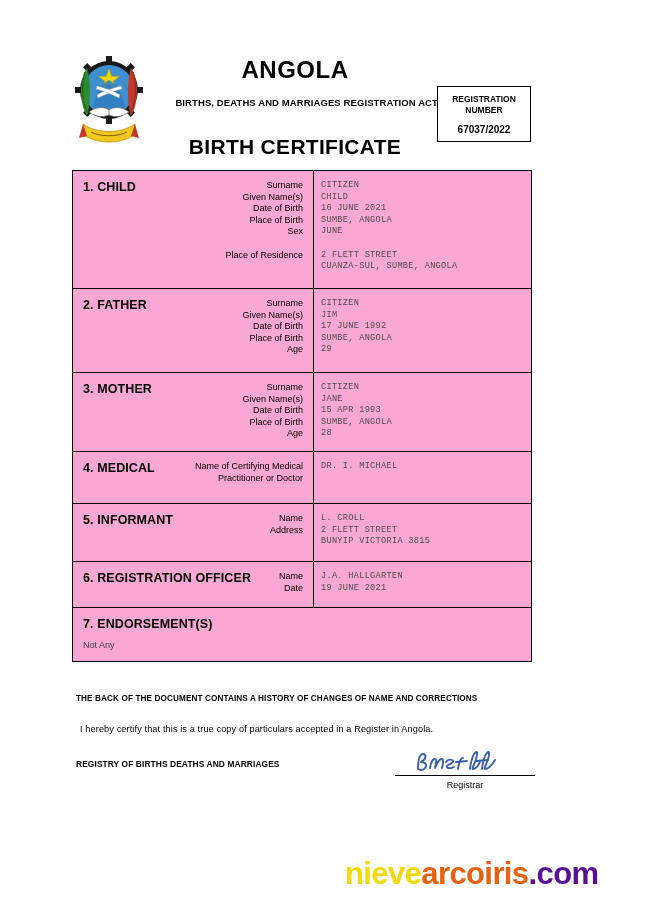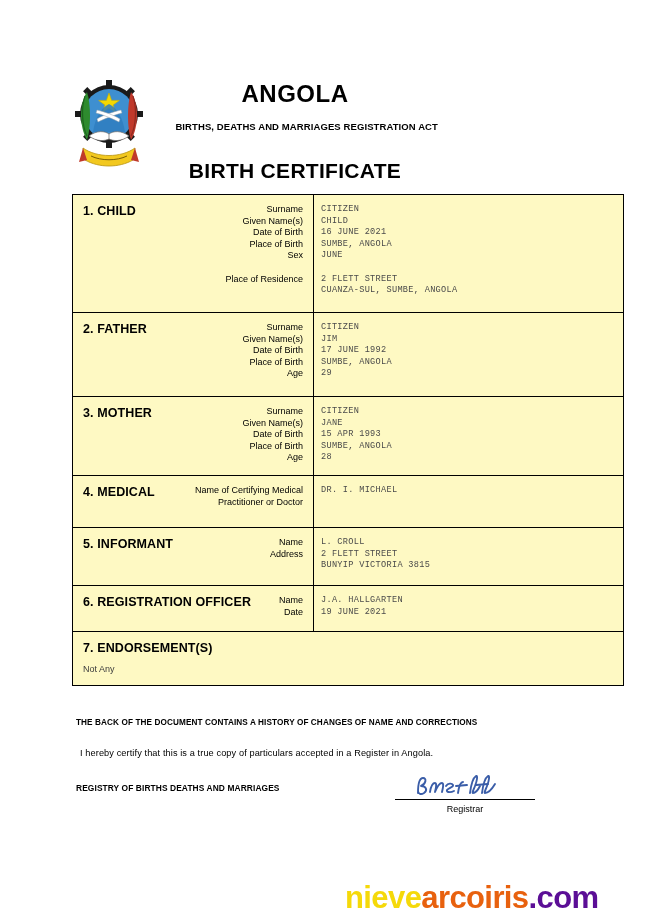--- a/index.html
+++ b/index.html
@@ -13,21 +13,20 @@
     position: relative;
     font-family: "Liberation Sans", sans-serif;
     color: #000000;
     overflow: hidden;
   }
 
   .page {
     position: absolute;
     inset: 0;
     background: #ffffff;
-    margin-top: 24px;
   }
 
   
   .header {
     position: absolute;
     left: 0;
     top: 0;
     width: 645px;
     height: 168px;
   }
@@ -93,24 +92,24 @@
     font-size: 10px;
     font-weight: bold;
     margin-top: 8px;
   }
 
   
   .cert-table {
     position: absolute;
     left: 72px;
     top: 170px;
-    width: 552px;
+    width: 460px;
     border: 1.6px solid #000;
     box-sizing: border-box;
-    background: #fef9c3;
+    background: #f9a8d4;
   }
 
   .sec {
     display: flex;
     border-bottom: 1.4px solid #000;
     box-sizing: border-box;
     position: relative;
   }
   .sec:last-child { border-bottom: none; }
 
@@ -279,20 +278,25 @@
         <path d="M62 74 L66 88 L58 86 Z" fill="#C0392B"></path>
       </svg>
     </div>
 
     <div class="country-title">ANGOLA</div>
 
     <div class="act-line">BIRTHS, DEATHS AND MARRIAGES REGISTRATION ACT</div>
 
     <div class="doc-title">BIRTH CERTIFICATE</div>
 
+    <div class="regbox">
+      <div class="reg-label">REGISTRATION</div>
+      <div class="reg-label">NUMBER</div>
+      <div class="reg-value">67037/2022</div>
+    </div>
   </div>
 
   <div class="cert-table">
 
     <div class="sec" style="min-height:118px">
       <div class="sec-left">
         <div class="sec-heading">1. CHILD</div>
         <div class="labels">
           <span class="lbl">Surname</span>
           <span class="lbl">Given Name(s)</span>

